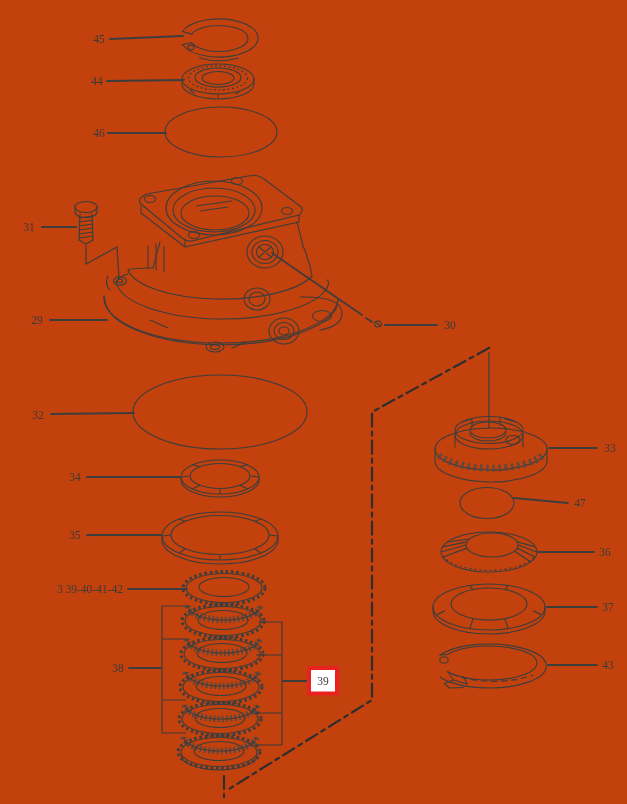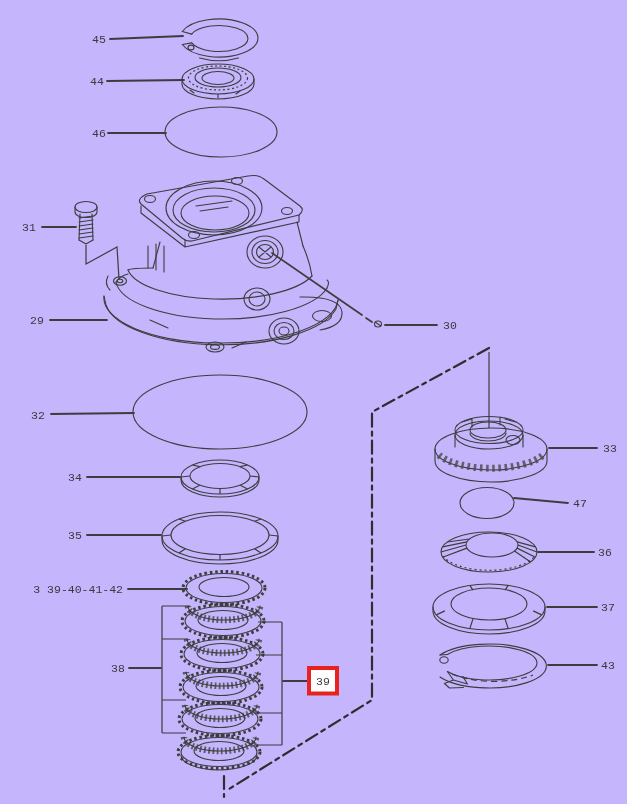--- a/index.html
+++ b/index.html
@@ -1,17 +1,17 @@
 <!DOCTYPE html>
 <html><head>
 <meta charset="utf-8">
 <style>
   html,body{margin:0;padding:0;background:#ffffff;}
-  .stage{position:relative;width:627px;height:804px;background:#c4b5fd;overflow:hidden;
-         font-family:Liberation Mono, monospace;text-align:right;}
+  .stage{position:relative;width:627px;height:804px;background:#c2410c;overflow:hidden;
+         font-family:Liberation Serif, serif;text-align:right;}
   svg{display:block}
   .ln{fill:none;stroke:#3d3d3d;stroke-width:1.1;stroke-linecap:round;stroke-linejoin:round;}
   .ln2{fill:none;stroke:#3d3d3d;stroke-width:1.7;stroke-linecap:round;}
   .leader{fill:none;stroke:#3d3d3d;stroke-width:1.8;stroke-linecap:round;}
   .thin{fill:none;stroke:#3d3d3d;stroke-width:1.2;}
   .teeth{fill:none;stroke:#3d3d3d;stroke-width:3;stroke-dasharray:2.5 2.8;}
   .speck{fill:none;stroke:#4a4a4a;stroke-width:6.5;stroke-dasharray:1.8 2.4;opacity:.85;}
   .ribs{fill:none;stroke:#4a4a4a;stroke-width:7;stroke-dasharray:2.6 3.6;opacity:.8;}
   .dashc{fill:none;stroke:#2e2e2e;stroke-width:2.2;stroke-dasharray:13 5 4 5;stroke-linecap:round;}
   .lbl{font-size:11.5px;fill:#3a3a3a;}

